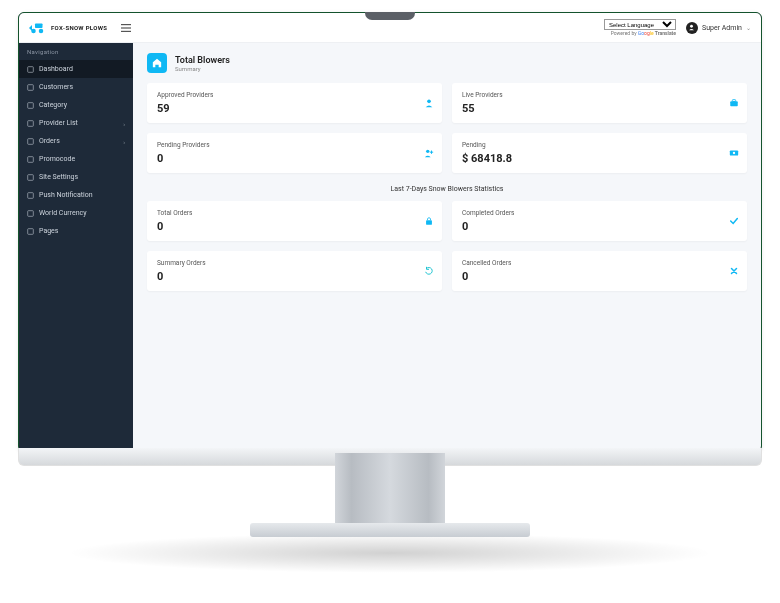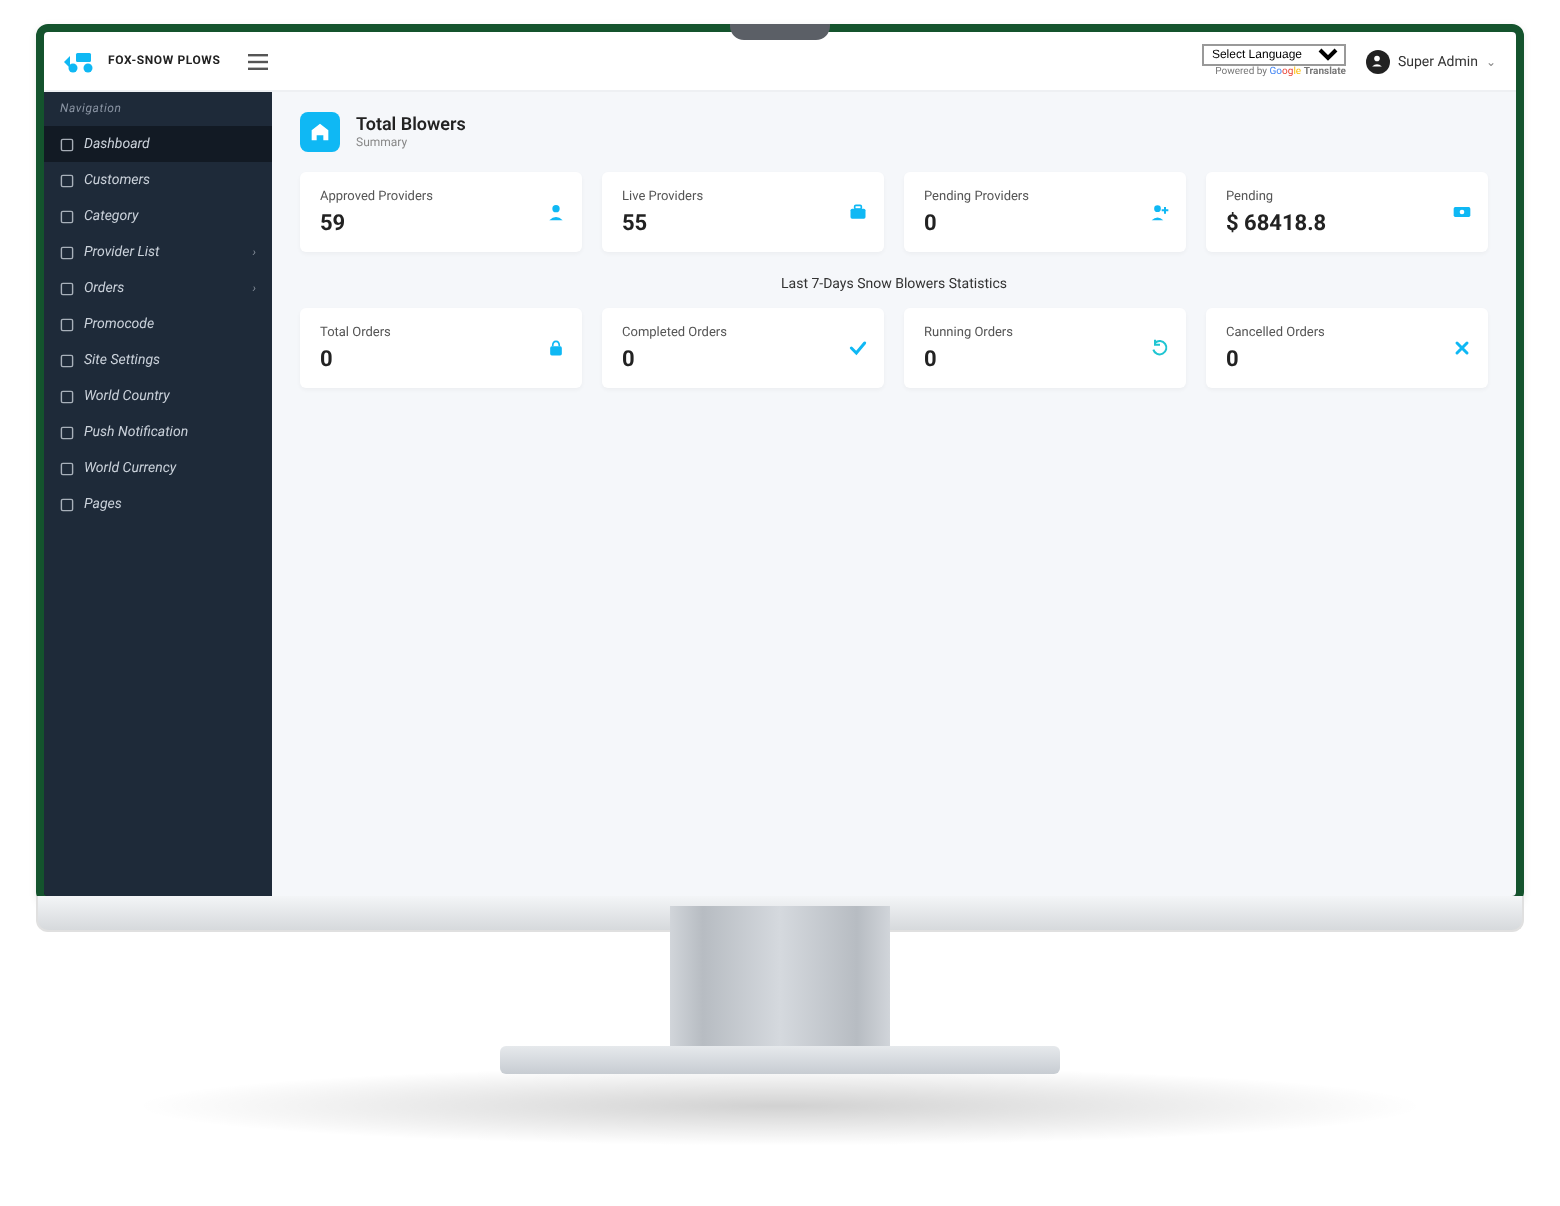--- a/index.html
+++ b/index.html
@@ -1,20 +1,20 @@
 <!DOCTYPE html>
 <html><head>
 <meta charset="utf-8">
 <style>
 * { margin: 0; padding: 0; box-sizing: border-box; }
 body { font-family: -apple-system, BlinkMacSystemFont, "Segoe UI", Roboto, sans-serif; background: #fff; }
 
 
 .monitor-wrap { width: 780px; height: 603px; position: relative; padding: 12px 18px 0 18px; }
-.monitor-screen { width: 100%; height: 440px; background: #0f172a; border: 4px solid #14532d; border-radius: 6px; overflow: hidden; position: relative; box-shadow: 0 1px 4px rgba(0,0,0,0.08); }
+.monitor-screen { width: 100%; height: 440px; background: #0f172a; border: 1px solid #14532d; border-radius: 6px; overflow: hidden; position: relative; box-shadow: 0 1px 4px rgba(0,0,0,0.08); }
 .monitor-base { position: absolute; bottom: 40px; left: 50%; transform: translateX(-50%); width: 320px; height: 110px; display: flex; flex-direction: column; align-items: center; }
 .monitor-neck { width: 110px; height: 70px; background: linear-gradient(90deg, #d1d5da 0%, #b7bcc2 15%, #d5d9de 50%, #b7bcc2 85%, #d1d5da 100%); }
 .monitor-stand { width: 280px; height: 14px; background: linear-gradient(180deg, #e6e9ec 0%, #c7ccd2 100%); border-radius: 3px; }
 .monitor-shadow { position: absolute; bottom: 30px; left: 50%; transform: translateX(-50%); width: 650px; height: 40px; background: radial-gradient(ellipse, rgba(0,0,0,0.18) 0%, rgba(0,0,0,0) 70%); z-index: -1; }
 .monitor-bottom-bar { position: absolute; top: 448px; left: 18px; right: 18px; height: 18px; background: linear-gradient(180deg, #f3f5f7 0%, #d6d9dc 100%); border-radius: 0 0 6px 6px; border: 1px solid #e0e0e0; border-top: none; }
 .notch { position: absolute; top: 12px; left: 50%; transform: translateX(-50%); width: 50px; height: 8px; background: #5b5f66; border-radius: 0 0 7px 7px; z-index: 10; }
 
 
 .topbar { height: 30px; background: #fff; border-bottom: 1px solid #eef0f3; display: flex; align-items: center; padding: 0 10px; }
 .logo { display: flex; align-items: center; gap: 4px; }
@@ -26,36 +26,36 @@
 .lang select { font-size: 6px; border: 1px solid #999; background: #fff; height: 11px; width: 72px; }
 .lang-powered { font-size: 5px; color: #777; }
 .lang-powered .go { color: #4285F4; } .lang-powered .og { color: #EA4335; } .lang-powered .le { color: #FBBC05; }
 .user { display: flex; align-items: center; gap: 4px; }
 .user-avatar { width: 12px; height: 12px; border-radius: 50%; background: #222; display: flex; align-items: center; justify-content: center; }
 .user-name { font-size: 7px; color: #333; }
 .chev { font-size: 6px; color: #888; }
 
 
 .body-row { display: flex; height: calc(100% - 30px); }
-.sidebar { width: 114px; background: #1e2a39; color: #cbd2db; font-size: 7px; overflow-y: auto; font-style: italic; }
+.sidebar { width: 114px; background: #1e2a39; color: #cbd2db; font-size: 7px; overflow-y: auto; }
 .nav-header { padding: 5px 8px; font-size: 6px; color: #8a94a3; letter-spacing: 0.3px; }
 .nav-item { display: flex; align-items: center; gap: 5px; padding: 5px 8px; cursor: pointer; position: relative; }
 .nav-item.active { background: #121a24; }
 .nav-item .ico { width: 7px; height: 7px; opacity: 0.8; }
 .nav-item .caret { margin-left: auto; font-size: 6px; opacity: 0.6; }
 .nav-label { flex: 1; }
 
 
 .main { flex: 1; background: #f5f7fa; padding: 10px 14px; overflow-y: auto; }
 .page-head { display: flex; align-items: center; gap: 8px; margin-bottom: 10px; }
 .page-head-icon { width: 20px; height: 20px; background: #0fb8f4; border-radius: 4px; display: flex; align-items: center; justify-content: center; }
 .page-head-title { font-size: 9px; font-weight: 600; color: #222; }
 .page-head-sub { font-size: 6px; color: #888; }
 
-.card-row { display: grid; grid-template-columns: repeat(4, 1fr); gap: 10px; margin-bottom: 12px; }
+.card-row { display: grid; grid-template-columns: repeat(2, 1fr); gap: 10px; margin-bottom: 12px; }
 .card { background: #fff; border-radius: 3px; padding: 8px 10px; position: relative; box-shadow: 0 1px 2px rgba(0,0,0,0.04); }
 .card-label { font-size: 6.5px; color: #555; margin-bottom: 3px; }
 .card-value { font-size: 11px; font-weight: 700; color: #222; }
 .card-icon { position: absolute; right: 8px; top: 50%; transform: translateY(-50%); font-size: 9px; }
 
 .section-title { font-size: 7px; font-weight: 400; color: #333; margin: 4px 0 8px 0; text-align: center; }
 
 .ic-blue { color: #0fb8f4; }
 .ic-teal { color: #1fc5d2; }
 
@@ -155,26 +155,20 @@
             <div class="nav-item">
               <svg class="ico" viewBox="0 0 10 10">
                 <rect x="1" y="1" width="8" height="8" rx="1" fill="none" stroke="#cbd2db" stroke-width="1"></rect>
               </svg>
               <span class="nav-label">Site Settings</span>
             </div>
             <div class="nav-item">
               <svg class="ico" viewBox="0 0 10 10">
                 <rect x="1" y="1" width="8" height="8" rx="1" fill="none" stroke="#cbd2db" stroke-width="1"></rect>
               </svg>
-              <span class="nav-label">World Country</span>
-            </div>
-            <div class="nav-item">
-              <svg class="ico" viewBox="0 0 10 10">
-                <rect x="1" y="1" width="8" height="8" rx="1" fill="none" stroke="#cbd2db" stroke-width="1"></rect>
-              </svg>
               <span class="nav-label">Push Notification</span>
             </div>
             <div class="nav-item">
               <svg class="ico" viewBox="0 0 10 10">
                 <rect x="1" y="1" width="8" height="8" rx="1" fill="none" stroke="#cbd2db" stroke-width="1"></rect>
               </svg>
               <span class="nav-label">World Currency</span>
             </div>
             <div class="nav-item">
               <svg class="ico" viewBox="0 0 10 10">
@@ -258,21 +252,21 @@
             <div class="card">
               <div class="card-label">Completed Orders</div>
               <div class="card-value">0</div>
               <div class="card-icon ic-blue">
                 <svg width="10" height="10" viewBox="0 0 12 12">
                   <path d="M2 6 L5 9 L10 3" fill="none" stroke="currentColor" stroke-width="1.8" stroke-linecap="round"></path>
                 </svg>
               </div>
             </div>
             <div class="card">
-              <div class="card-label">Running Orders</div>
+              <div class="card-label">Summary Orders</div>
               <div class="card-value">0</div>
               <div class="card-icon ic-teal">
                 <svg width="10" height="10" viewBox="0 0 12 12">
                   <path d="M3 3 A4 4 0 1 1 2 7" fill="none" stroke="currentColor" stroke-width="1.2"></path>
                   <path d="M3 1 L3 4 L6 4" fill="none" stroke="currentColor" stroke-width="1.2"></path>
                 </svg>
               </div>
             </div>
             <div class="card">
               <div class="card-label">Cancelled Orders</div>

